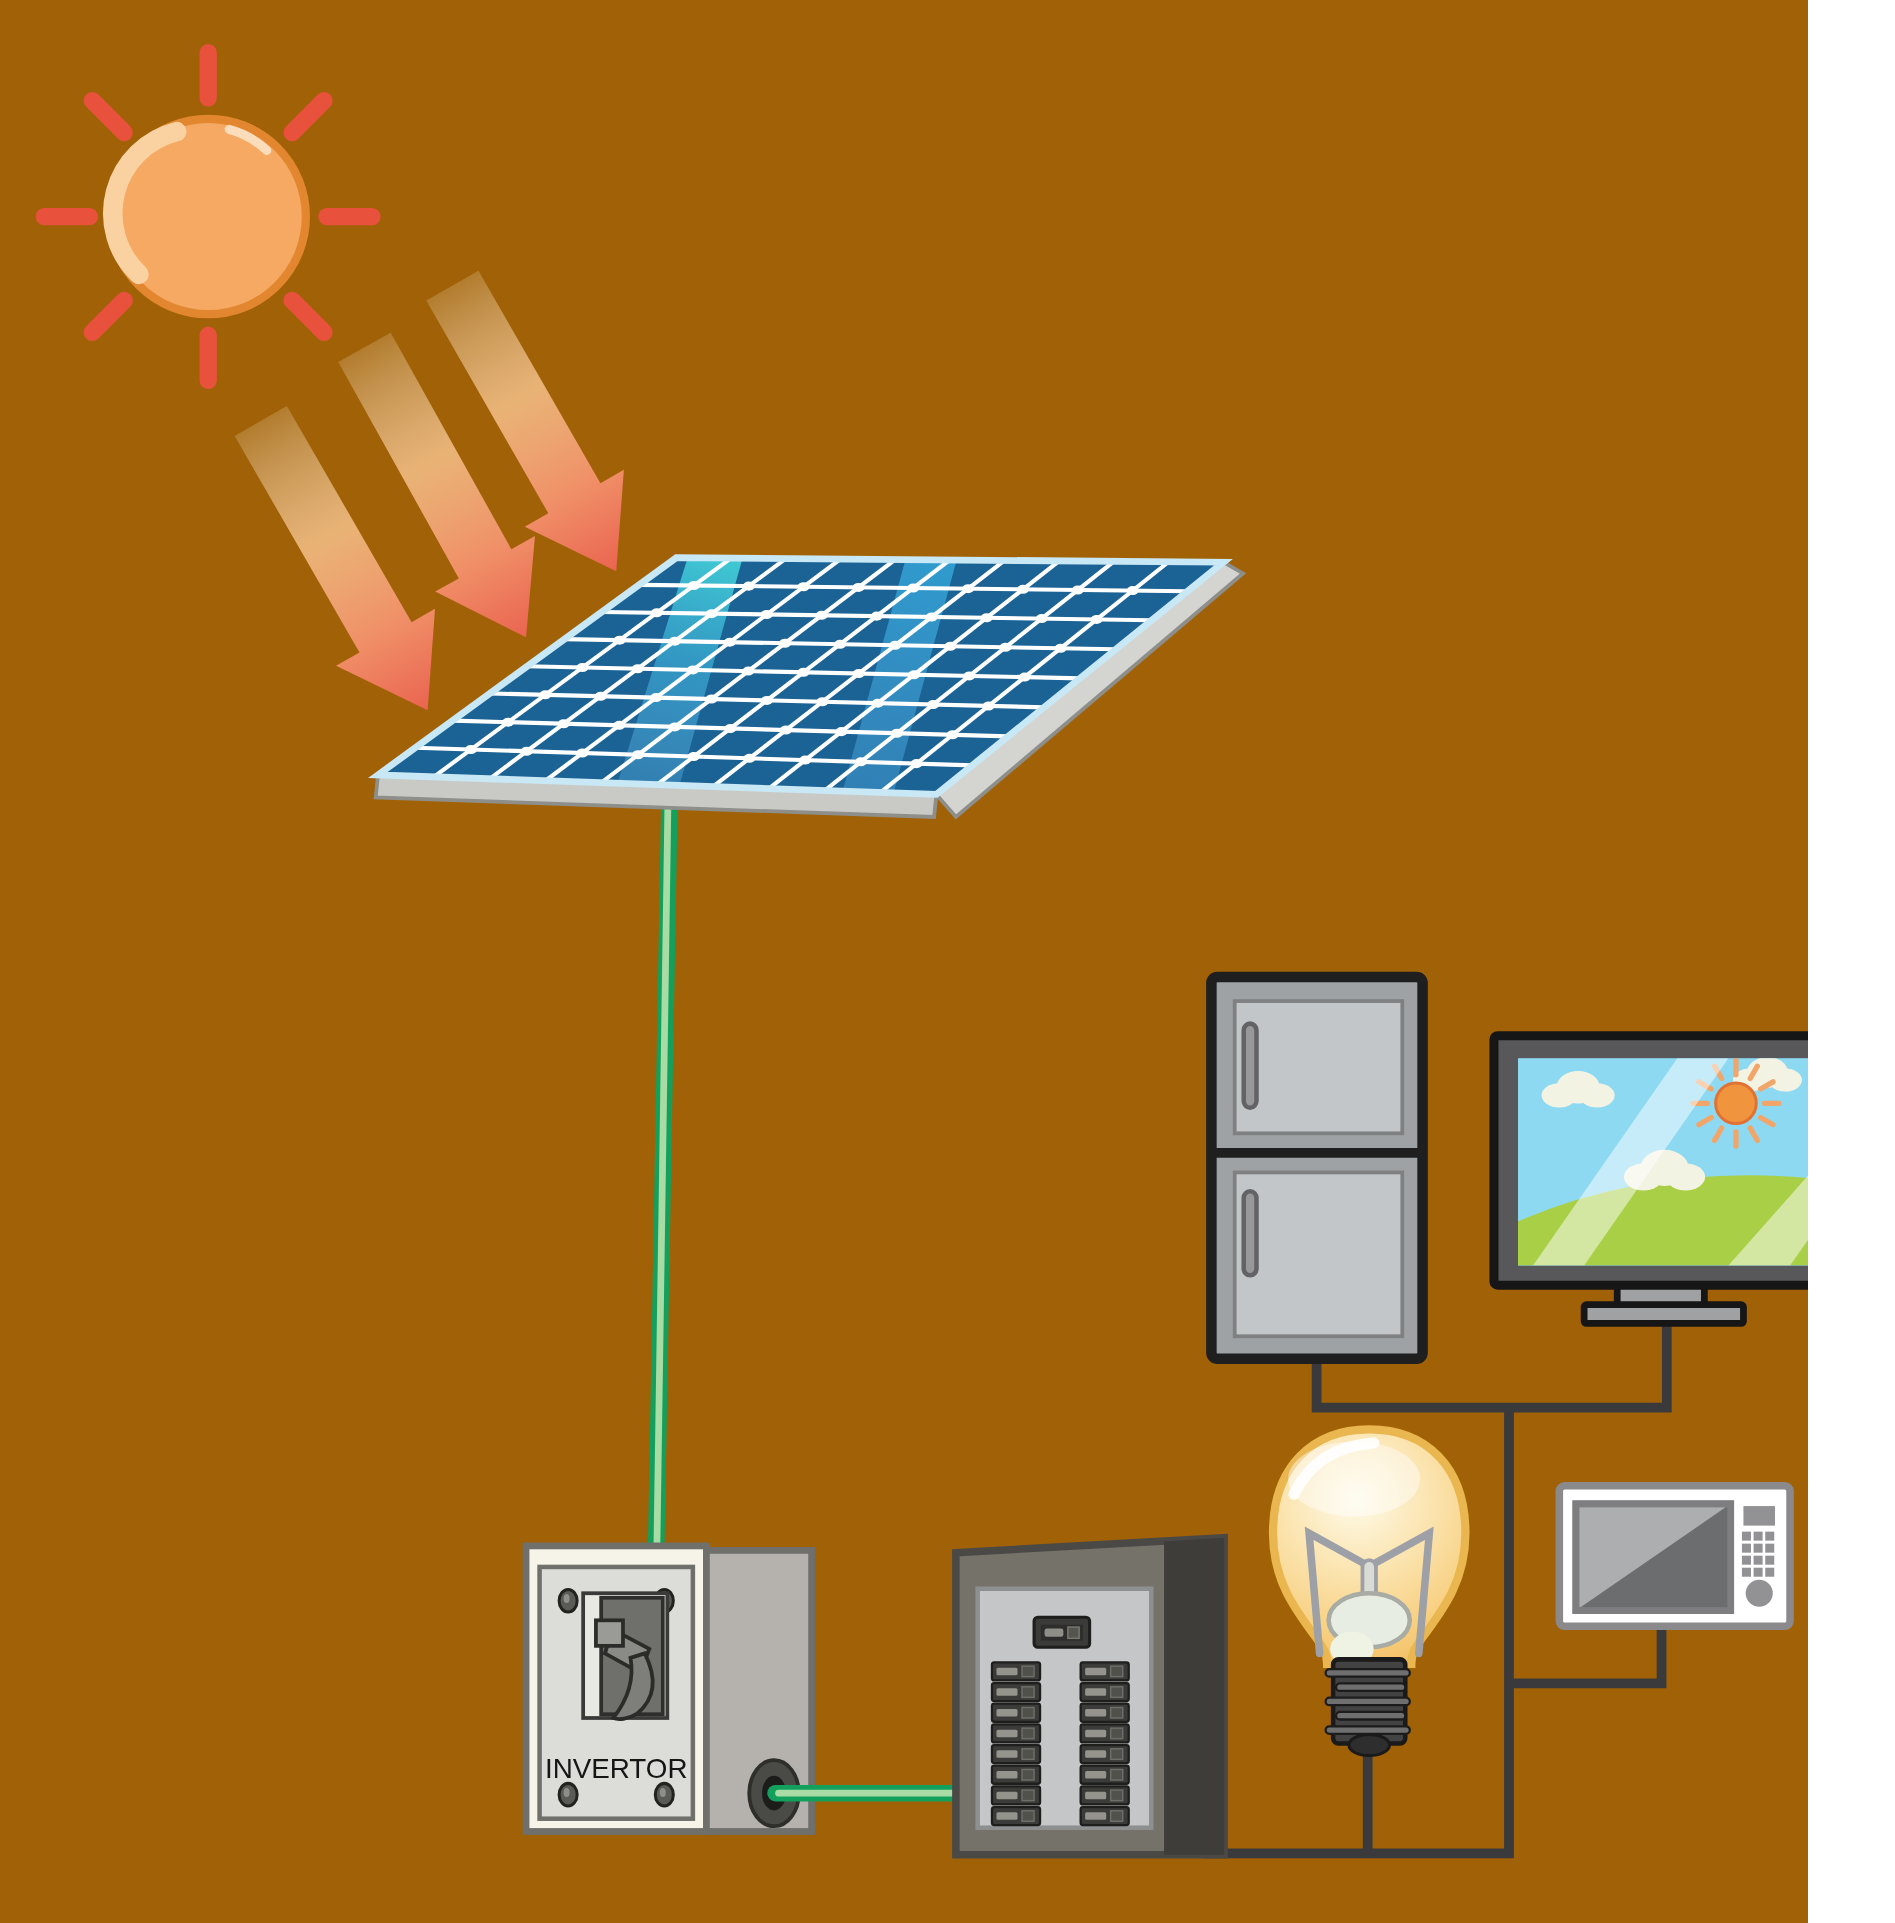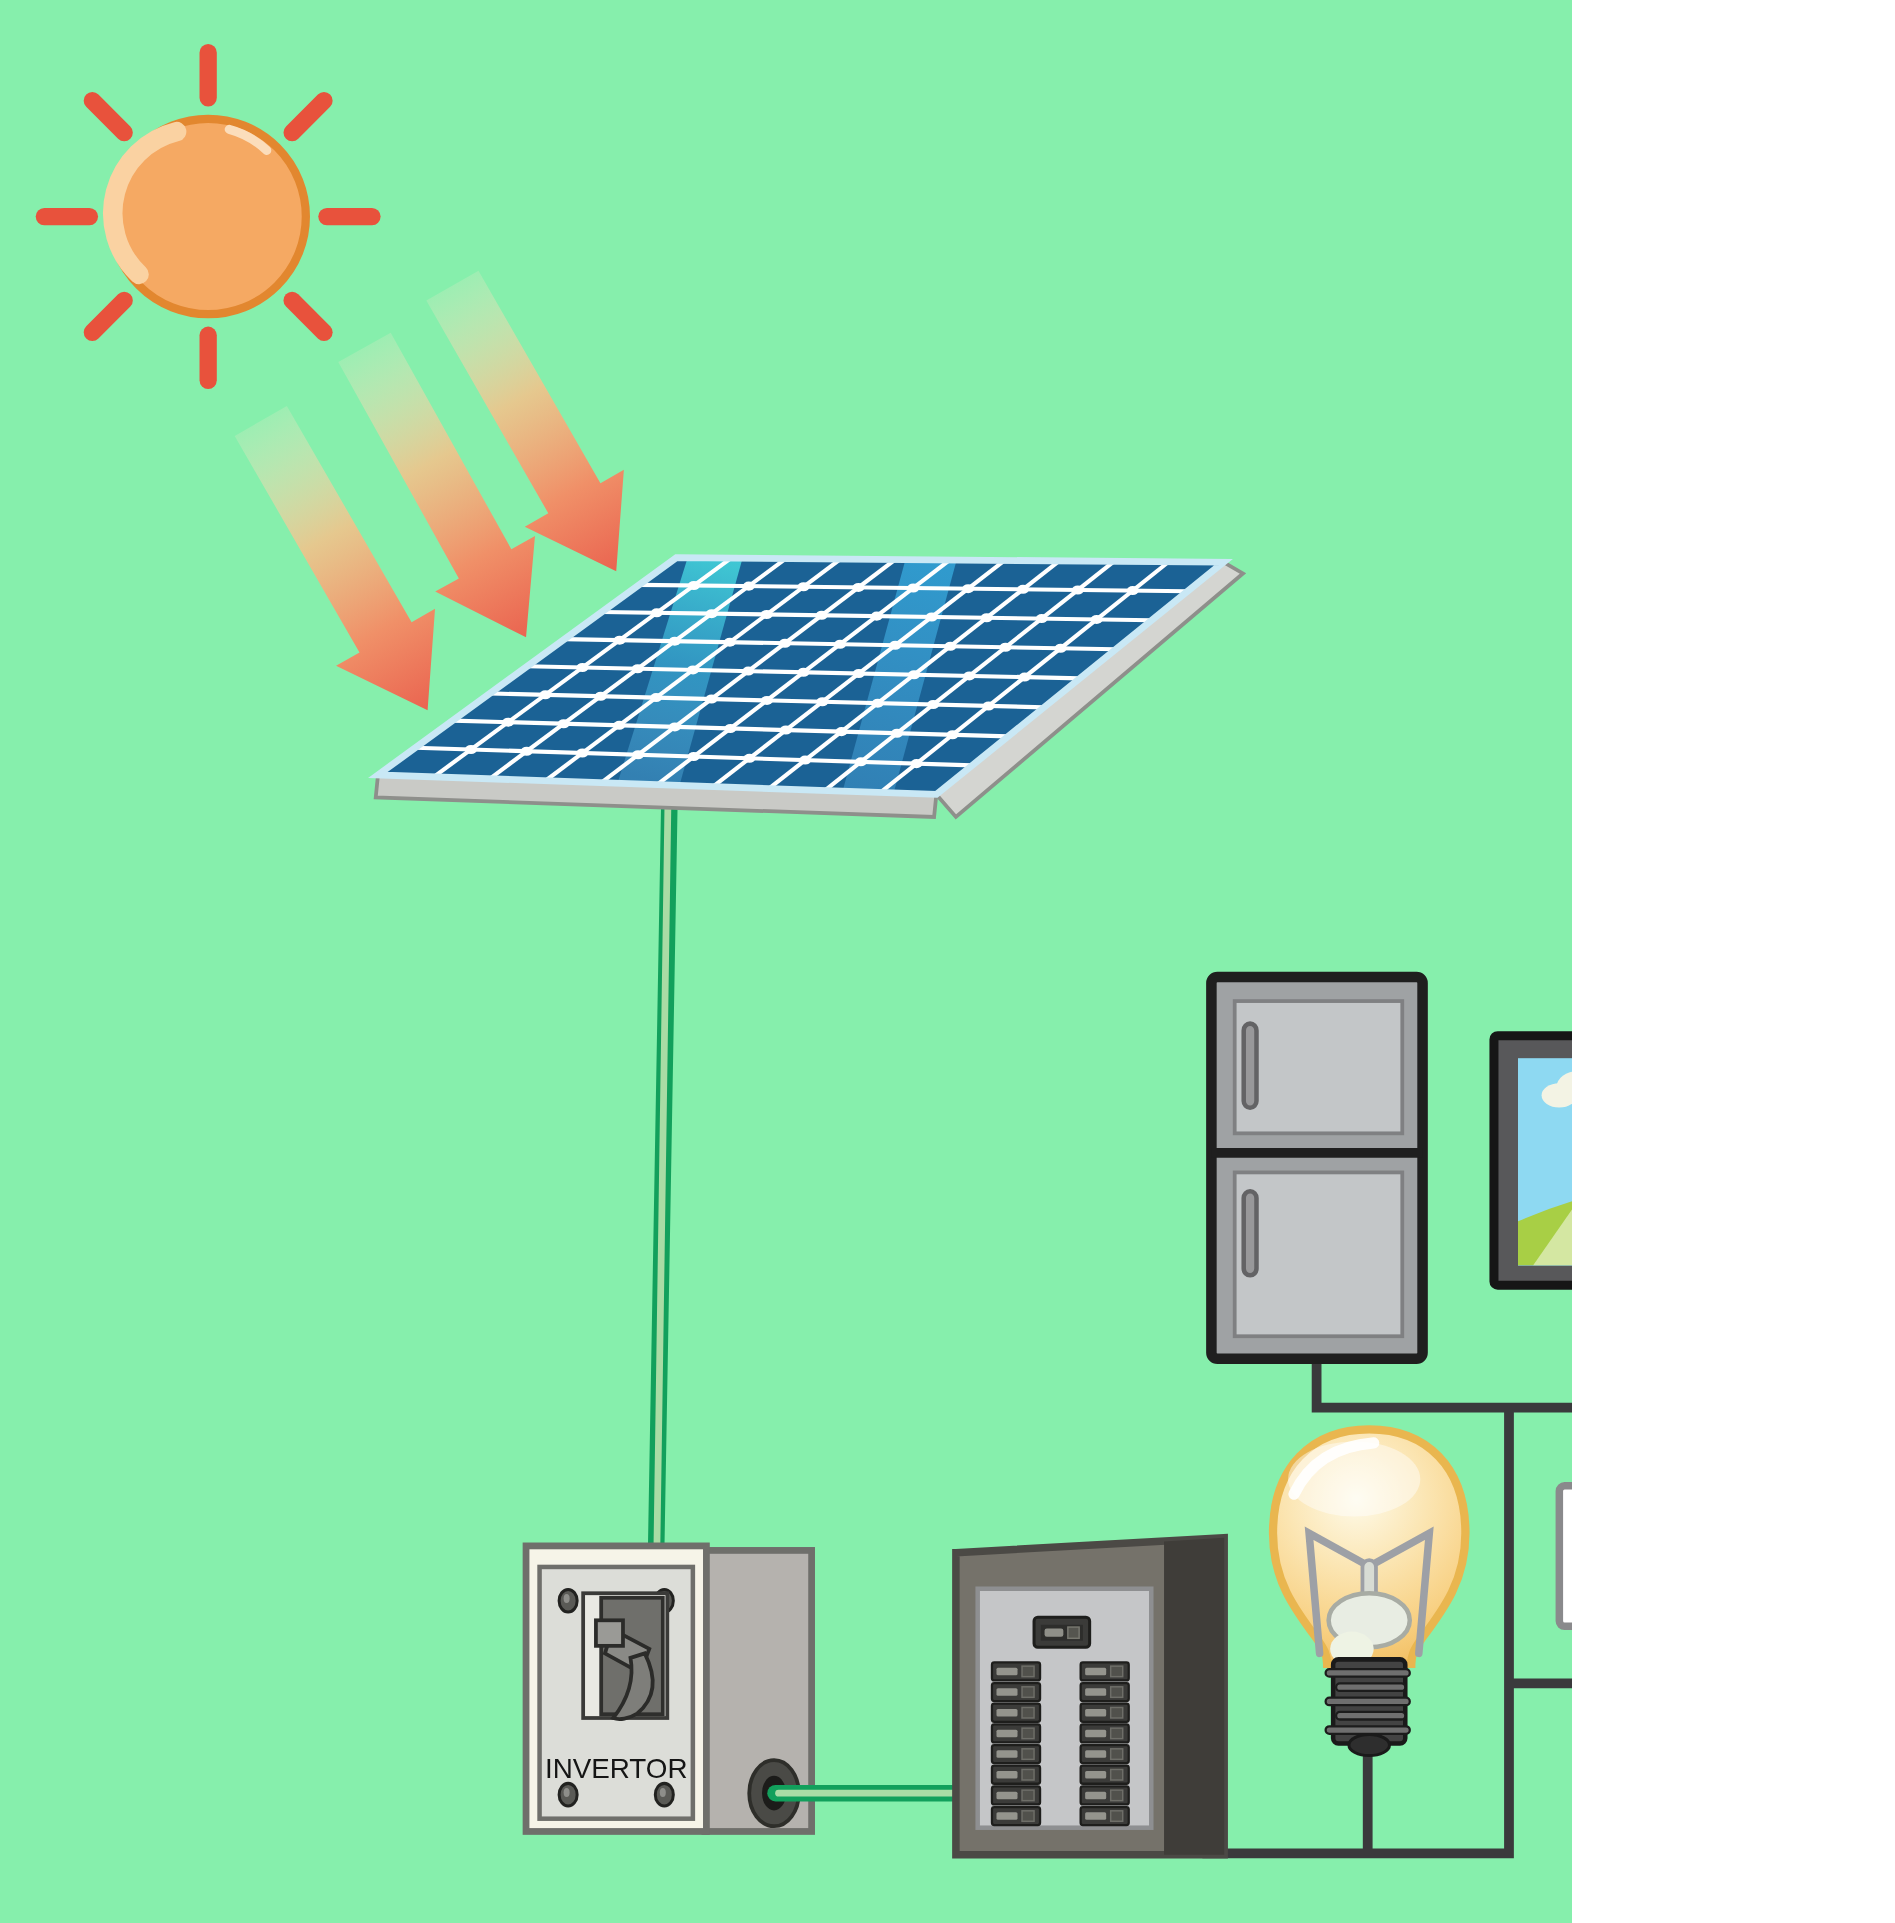--- a/index.html
+++ b/index.html
@@ -1,16 +1,16 @@
 <!DOCTYPE html>
 <html style="--sun_body: #F5A963; --sun_rim: #E2872F; --sun_highlight: #FAD2A2; --sun_ray: #E8523C; --arrow_tail: #FBE8CD; --arrow_mid: #F6C189; --arrow_head: #EA6450; --panel_cell: #1B6295; --panel_border: #C9E8F5; --panel_grid: #FFFFFF; --panel_side: #C9CAC6; --panel_side_edge: #8E8F8B; --reflection_cyan: #41CBD6; --reflection_blue: #3399D4; --wire_green_dark: #12A05C; --wire_green_light: #A9DCA5; --wire_black: #3A3A3C; --invertor_face: #F6F4E8; --invertor_panel: #DCDDD8; --invertor_side: #B5B2AE; --invertor_metal: #6F6F6B; --breaker_body: #75726A; --breaker_side: #3F3D39; --breaker_panel_inner: #C5C6C8; --breaker_dark: #3B3B39; --fridge_body: #9FA2A4; --fridge_door: #C3C6C8; --fridge_outline: #1F1F1F; --tv_frame: #58585A; --tv_sky: #8ED9F2; --tv_hill: #A8CF45; --tv_sun: #F0953E; --tv_sun_ray: #F2A569; --tv_cloud: #F3F3E4; --bulb_glass_stroke: #E9B64F; --bulb_filament: #9DA0A6; --bulb_base: #434343; --microwave_grey: #929294; --microwave_window_light: #ACAEB0; --microwave_window_dark: #6B6D6F;font-size:12px"><head>
 <meta charset="utf-8">
 <style>
   html,body{margin:0;padding:0;background:#ffffff;}
-  .stage{width:1572px;height:1924px;position:relative;background:#86efac;overflow:hidden;}
+  .stage{width:1808px;height:1924px;position:relative;background:#a16207;overflow:hidden;}
   svg{display:block;}
   text{font-family:"Liberation Sans", sans-serif;}
 </style>
 </head>
 <body>
 
 <div class="stage">
 <svg width="1896" height="1924" viewBox="0 0 2523 2560" xmlns="http://www.w3.org/2000/svg">
   <defs id="defs">
     <clipPath id="clip-panel-face">

